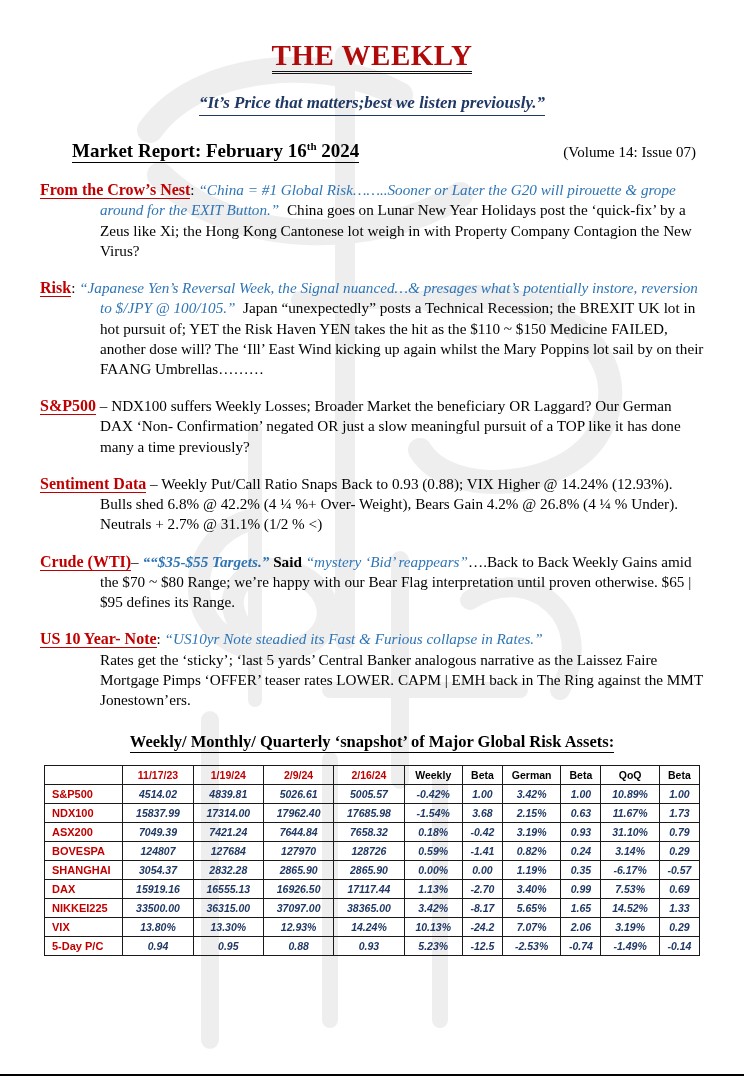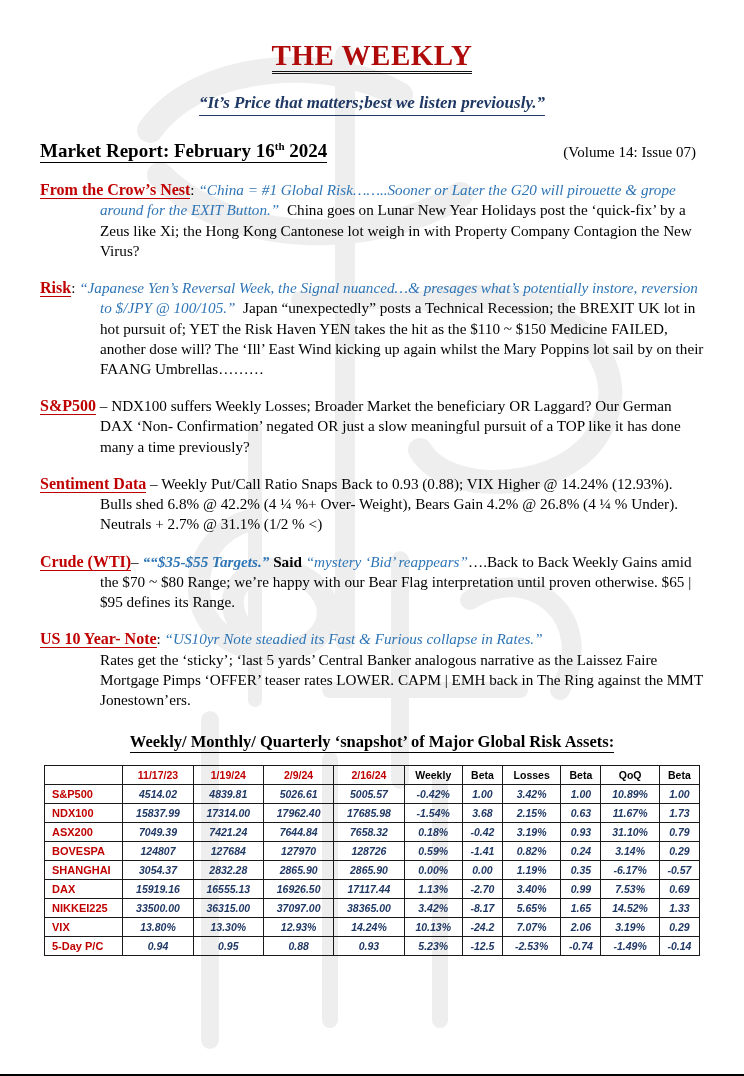--- a/index.html
+++ b/index.html
@@ -60,20 +60,21 @@
     border-bottom: 1.5px solid #1F3864;
     line-height: 1.2;
     padding-bottom: 1px;
   }
   
   .report-line {
     margin-top: 24px;
     display: flex;
     align-items: baseline;
     justify-content: space-between;
+    margin-left: 32px;
   }
   .report-title {
     font-weight: bold;
     font-size: 19px;
     color: #000;
     border-bottom: 1.5px solid #000;
     padding-bottom: 0px;
     white-space: nowrap;
   }
   .report-title sup { font-size: 11px; }
@@ -266,21 +267,21 @@
         </colgroup>
         <thead>
           <tr>
             <th></th>
             <th class="date-col">11/17/23</th>
             <th class="date-col">1/19/24</th>
             <th class="date-col">2/9/24</th>
             <th class="date-col">2/16/24</th>
             <th>Weekly</th>
             <th>Beta</th>
-            <th>Losses</th>
+            <th>German</th>
             <th>Beta</th>
             <th>QoQ</th>
             <th>Beta</th>
           </tr>
         </thead>
         <tbody>
             <tr>
               <td class="rowlabel">S&amp;P500</td>
               <td class="val">4514.02</td>
               <td class="val">4839.81</td>

